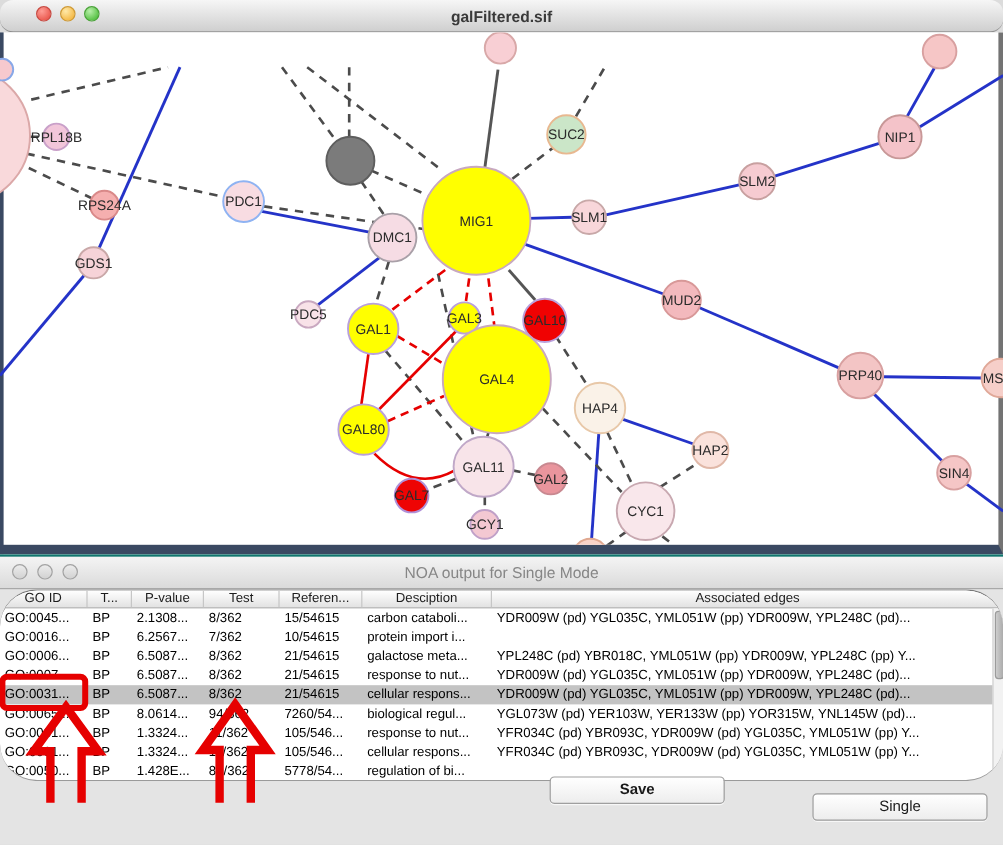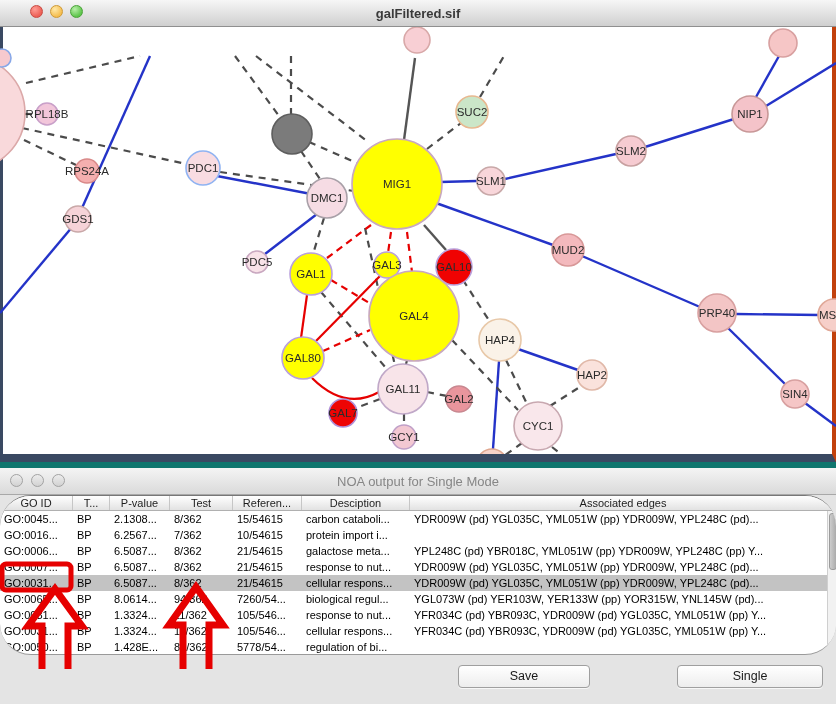--- a/index.html
+++ b/index.html
@@ -1,39 +1,39 @@
 <!DOCTYPE html>
 <html><head>
 <meta charset="utf-8">
 <style>
   html,body{margin:0;padding:0;background:#dcdcdc;}
   body{width:836px;height:704px;position:relative;overflow:hidden;
        font-family:"Liberation Sans",sans-serif;-webkit-font-smoothing:antialiased;}
   
   .win-top{position:absolute;left:0;top:0;width:836px;height:462px;}
   .titlebar{position:absolute;left:0;top:0;width:836px;height:27px;
-    background:linear-gradient(#f6f6f6,#cfcfcf);border-bottom:1px solid #8f8f8f;box-sizing:border-box;}
+    background:linear-gradient(#f6f6f6,#cfcfcf);border-bottom:1px solid #8f8f8f;box-sizing:border-box;border-radius:11px;}
   .titlebar .title{position:absolute;left:0;right:0;top:6px;text-align:center;
     font-size:13px;font-weight:bold;color:#3a3a3a;}
   .tl{position:absolute;top:5px;width:13px;height:13px;border-radius:50%;box-sizing:border-box;}
   .tl.red{left:30px;background:radial-gradient(circle at 35% 30%,#ff9d95,#ec5f55 70%);border:1px solid #c94a42;}
   .tl.yellow{left:50px;background:radial-gradient(circle at 35% 30%,#ffe9a8,#f5bd4f 70%);border:1px solid #cf9a35;}
   .tl.green{left:70px;background:radial-gradient(circle at 35% 30%,#b8efa9,#5ec54c 70%);border:1px solid #4aa339;}
   .canvas{position:absolute;left:0;top:27px;width:836px;height:435px;background:#ffffff;
-    border-left:3px solid #3a4962;border-right:4px solid #c2410c;border-bottom:8px solid #3a4962;box-sizing:border-box;}
+    border-left:3px solid #3a4962;border-right:4px solid #737373;border-bottom:8px solid #3a4962;box-sizing:border-box;}
   .canvas svg{position:absolute;left:-3px;top:0;}
   .net-label{font-size:11.5px;fill:#2b2b2b;}
   .edge-pp{stroke:#2433c8;stroke-width:2.4;fill:none;}
   .edge-pd{stroke:#4b4b4b;stroke-width:2.2;stroke-dasharray:7 6;fill:none;}
   .edge-dark{stroke:#555555;stroke-width:2.4;fill:none;}
   .edge-red{stroke:#e60000;stroke-width:2.2;fill:none;}
   .edge-reddash{stroke:#e60000;stroke-width:2.2;stroke-dasharray:7 5;fill:none;}
   
   .win-bot{position:absolute;left:0;top:462px;width:836px;height:242px;background:#e4e4e4;
-    border-top:6px solid #0f766e;box-sizing:border-box;padding-left:32px;}
+    border-top:2px solid #0f766e;box-sizing:border-box;padding-left:32px;}
   .titlebar2{position:absolute;left:0;top:0;width:836px;height:27px;
     background:linear-gradient(#f4f4f4,#dadada);border-bottom:1px solid #a8a8a8;box-sizing:border-box;}
   .titlebar2 .title{position:absolute;left:0;right:0;top:6px;text-align:center;font-size:13px;color:#868686;}
   .tl2{position:absolute;top:6px;width:13px;height:13px;border-radius:50%;
     background:linear-gradient(#ececec,#d2d2d2);border:1px solid #a2a2a2;box-sizing:border-box;}
   .tl2.b1{left:10px;}.tl2.b2{left:31px;}.tl2.b3{left:52px;}
   .table{position:absolute;left:0;top:27px;width:836px;height:160px;background:#ffffff;
     border-top:1px solid #777;border-bottom:1px solid #9a9a9a;box-sizing:border-box;overflow:hidden;border-radius:31px;}
   .thead,.trow{display:grid;grid-template-columns:73px 37px 60px 63px 69px 108px 1fr;
     font-size:11px;white-space:nowrap;}
@@ -44,21 +44,21 @@
   .trow{height:16px;line-height:16px;color:#000;}
   .trow .cell{padding-left:4px;overflow:hidden;}
   .trow.selected{background:#c3c3c3;}
   .vscroll{position:absolute;right:0;top:15px;bottom:0;width:9px;background:#f2f2f2;
     border-left:1px solid #cfcfcf;box-sizing:border-box;}
   .vthumb{position:absolute;left:1px;top:2px;width:6px;height:55px;border-radius:3px;
     background:linear-gradient(90deg,#cdcdcd,#ababab);border:1px solid #9b9b9b;}
   .btn{position:absolute;height:23px;border-radius:4px;font-size:12.5px;color:#1a1a1a;
     background:linear-gradient(#ffffff,#ededed);border:1px solid #9f9f9f;box-sizing:border-box;
     text-align:center;line-height:21px;box-shadow:0 1px 0 rgba(255,255,255,.7);}
-  .btn.save{left:458px;top:197px;width:132px;}
+  .btn.save{left:458px;top:183px;width:146px;font-weight:bold;}
   .btn.cancel{left:677px;top:197px;width:146px;}
   
   .overlay{position:absolute;left:0;top:0;width:836px;height:704px;pointer-events:none;z-index:50;}
 </style>
 </head>
 <body>
 
 <div class="win-top">
   <div class="titlebar">
     <span class="tl red"></span>

